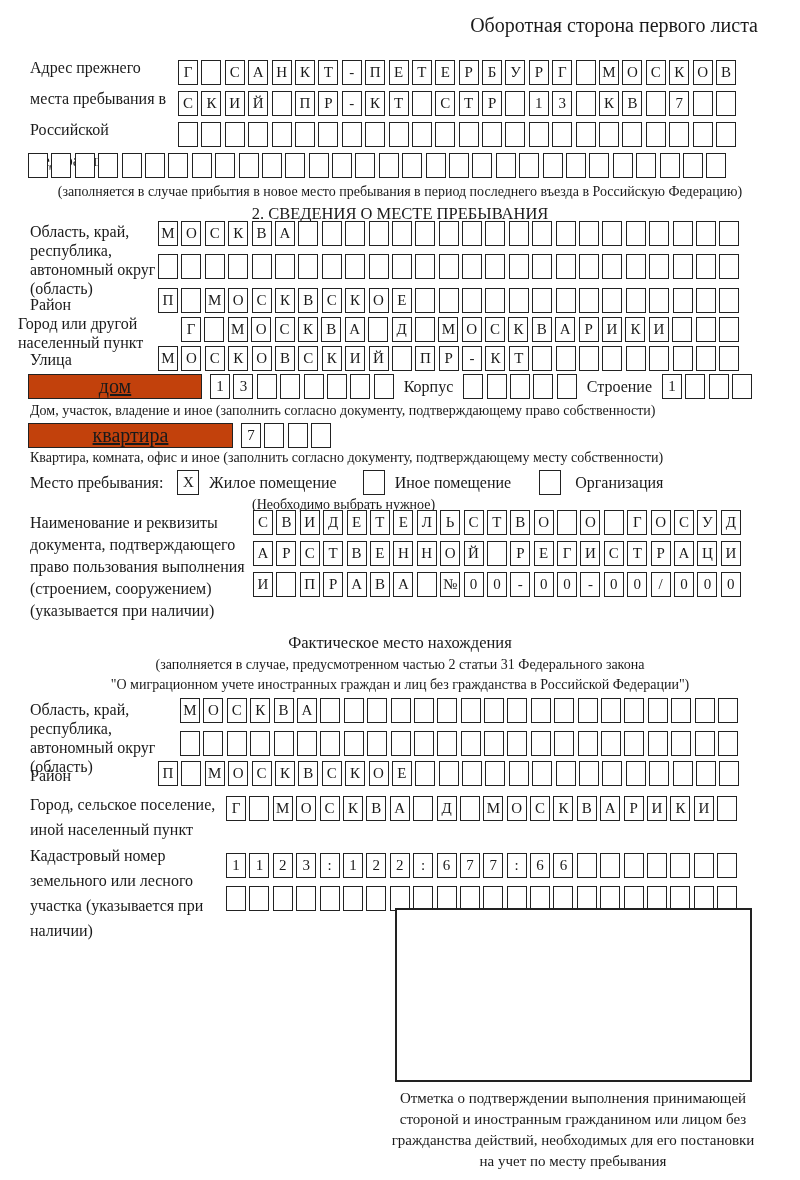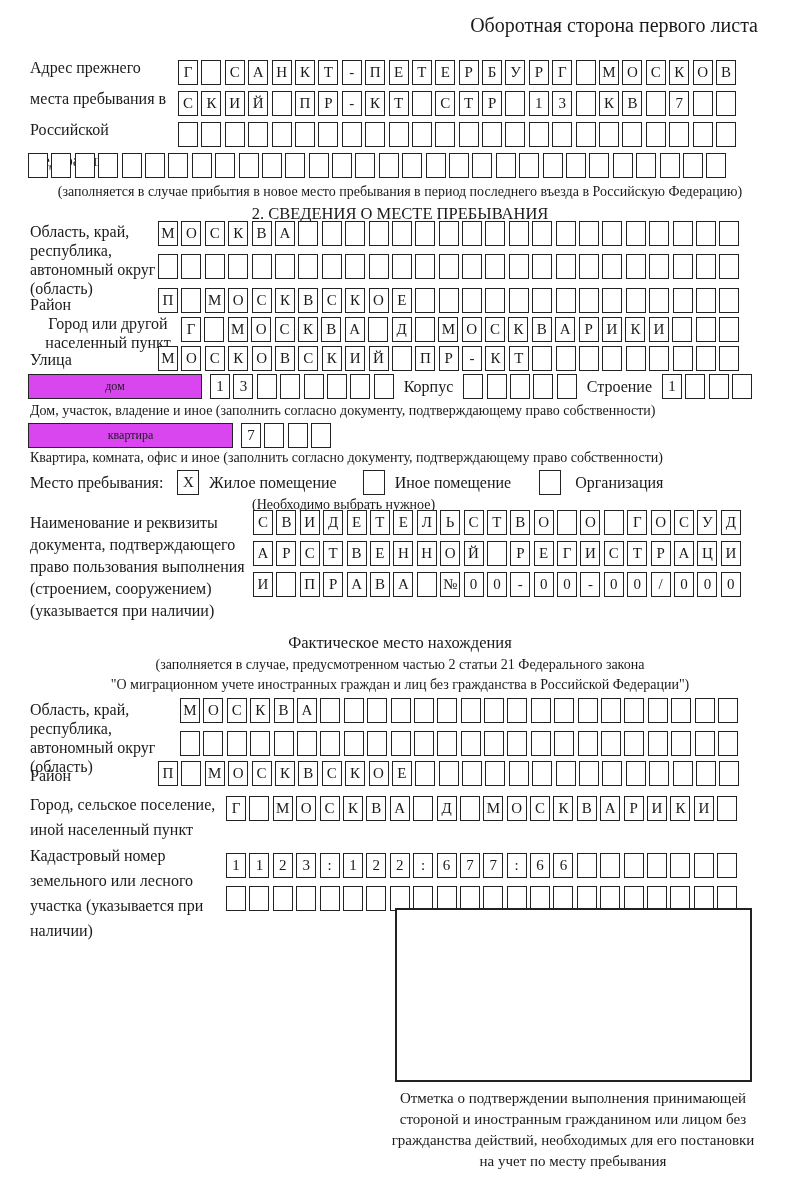--- a/index.html
+++ b/index.html
@@ -11,21 +11,21 @@
   .lbl-lh25{line-height:25px;}
   .note{position:absolute;font-size:14px;}
   .center{left:0;width:800px;text-align:center;}
   .title{position:absolute;left:0;width:800px;text-align:center;font-weight:normal;font-size:16.5px;}
   .hdr-note{position:absolute;top:14px;right:42px;font-size:20px;}
   .boxrow{position:absolute;display:flex;gap:3.4px;}
   .boxrow.inline{position:static;}
   .cell{flex:none;width:18px;height:23px;border:1.6px solid #222;background:#fff;
         font-size:15px;line-height:23px;text-align:center;}
   .field-box{flex:none;border:1.6px solid #222;height:23px;line-height:23px;text-align:center;
-             font-size:12px;background:#d946ef;}
+             font-size:20px;background:#c2410c;text-decoration:underline;}
   .checkbox{flex:none;width:20px;height:23px;border:1.6px solid #222;text-align:center;
             line-height:23px;font-size:15px;background:#fff;}
   .hrow{position:absolute;display:flex;align-items:center;gap:8px;}
   .inline-lbl{font-size:16px;margin:0 2px;white-space:nowrap;}
   .stay-row{position:absolute;display:flex;align-items:center;}
   .stay-row .lbl16{font-size:16px;white-space:nowrap;}
   .stamp-box{position:absolute;border:2px solid #222;background:#fff;}
   .stamp-caption{position:absolute;font-size:15px;line-height:21px;text-align:center;}
 </style>
 </head>
@@ -228,21 +228,21 @@
       <div class="cell"></div>
       <div class="cell"></div>
       <div class="cell"></div>
       <div class="cell"></div>
       <div class="cell"></div>
       <div class="cell"></div>
       <div class="cell"></div>
       <div class="cell"></div>
     </div>
 
-  <div class="lbl" style="top:314px;left:29px;width:158px;text-align:center;">Город или другой населенный пункт</div>
+  <div class="lbl" style="top:314px;left:18px;width:158px;">Город или другой населенный пункт</div>
   <div class="boxrow" style="top:317px;left:181px">
       <div class="cell">Г</div>
       <div class="cell"></div>
       <div class="cell">М</div>
       <div class="cell">О</div>
       <div class="cell">С</div>
       <div class="cell">К</div>
       <div class="cell">В</div>
       <div class="cell">А</div>
       <div class="cell"></div>
@@ -324,21 +324,21 @@
 
   <div class="hrow" style="top:423px;left:28px;">
     <div class="field-box" style="width:203px;">квартира</div>
     <div class="boxrow inline">
         <div class="cell">7</div>
         <div class="cell"></div>
         <div class="cell"></div>
         <div class="cell"></div>
       </div>
   </div>
-  <div class="note" style="top:450px;left:30px;">Квартира, комната, офис и иное (заполнить согласно документу, подтверждающему право собственности)</div>
+  <div class="note" style="top:450px;left:30px;">Квартира, комната, офис и иное (заполнить согласно документу, подтверждающему месту собственности)</div>
 
   <div class="stay-row" style="top:470px;left:30px;">
     <span class="lbl16">Место пребывания:</span>
     <div class="checkbox" style="margin-left:14px;">X</div>
     <span class="lbl16" style="margin-left:10px;">Жилое помещение</span>
     <div class="checkbox" style="margin-left:26px;"></div>
     <span class="lbl16" style="margin-left:10px;">Иное помещение</span>
     <div class="checkbox" style="margin-left:28px;"></div>
     <span class="lbl16" style="margin-left:14px;">Организация</span>
   </div>
@@ -409,21 +409,21 @@
       <div class="cell">-</div>
       <div class="cell">0</div>
       <div class="cell">0</div>
       <div class="cell">/</div>
       <div class="cell">0</div>
       <div class="cell">0</div>
       <div class="cell">0</div>
     </div>
 
   <div class="title" style="top:633px;">Фактическое место нахождения</div>
-  <div class="note center" style="top:657px;">(заполняется в случае, предусмотренном частью 2 статьи 21 Федерального закона</div>
+  <div class="note center" style="top:657px;">(заполняется в случае, предусмотренном частью 2 статьи 31 Федерального закона</div>
   <div class="note center" style="top:677px;">"О миграционном учете иностранных граждан и лиц без гражданства в Российской Федерации")</div>
 
   <div class="lbl" style="top:700px;left:30px;width:155px;">Область, край, республика, автономный округ (область)</div>
   <div class="boxrow" style="top:698px;left:180px">
       <div class="cell">М</div>
       <div class="cell">О</div>
       <div class="cell">С</div>
       <div class="cell">К</div>
       <div class="cell">В</div>
       <div class="cell">А</div>

